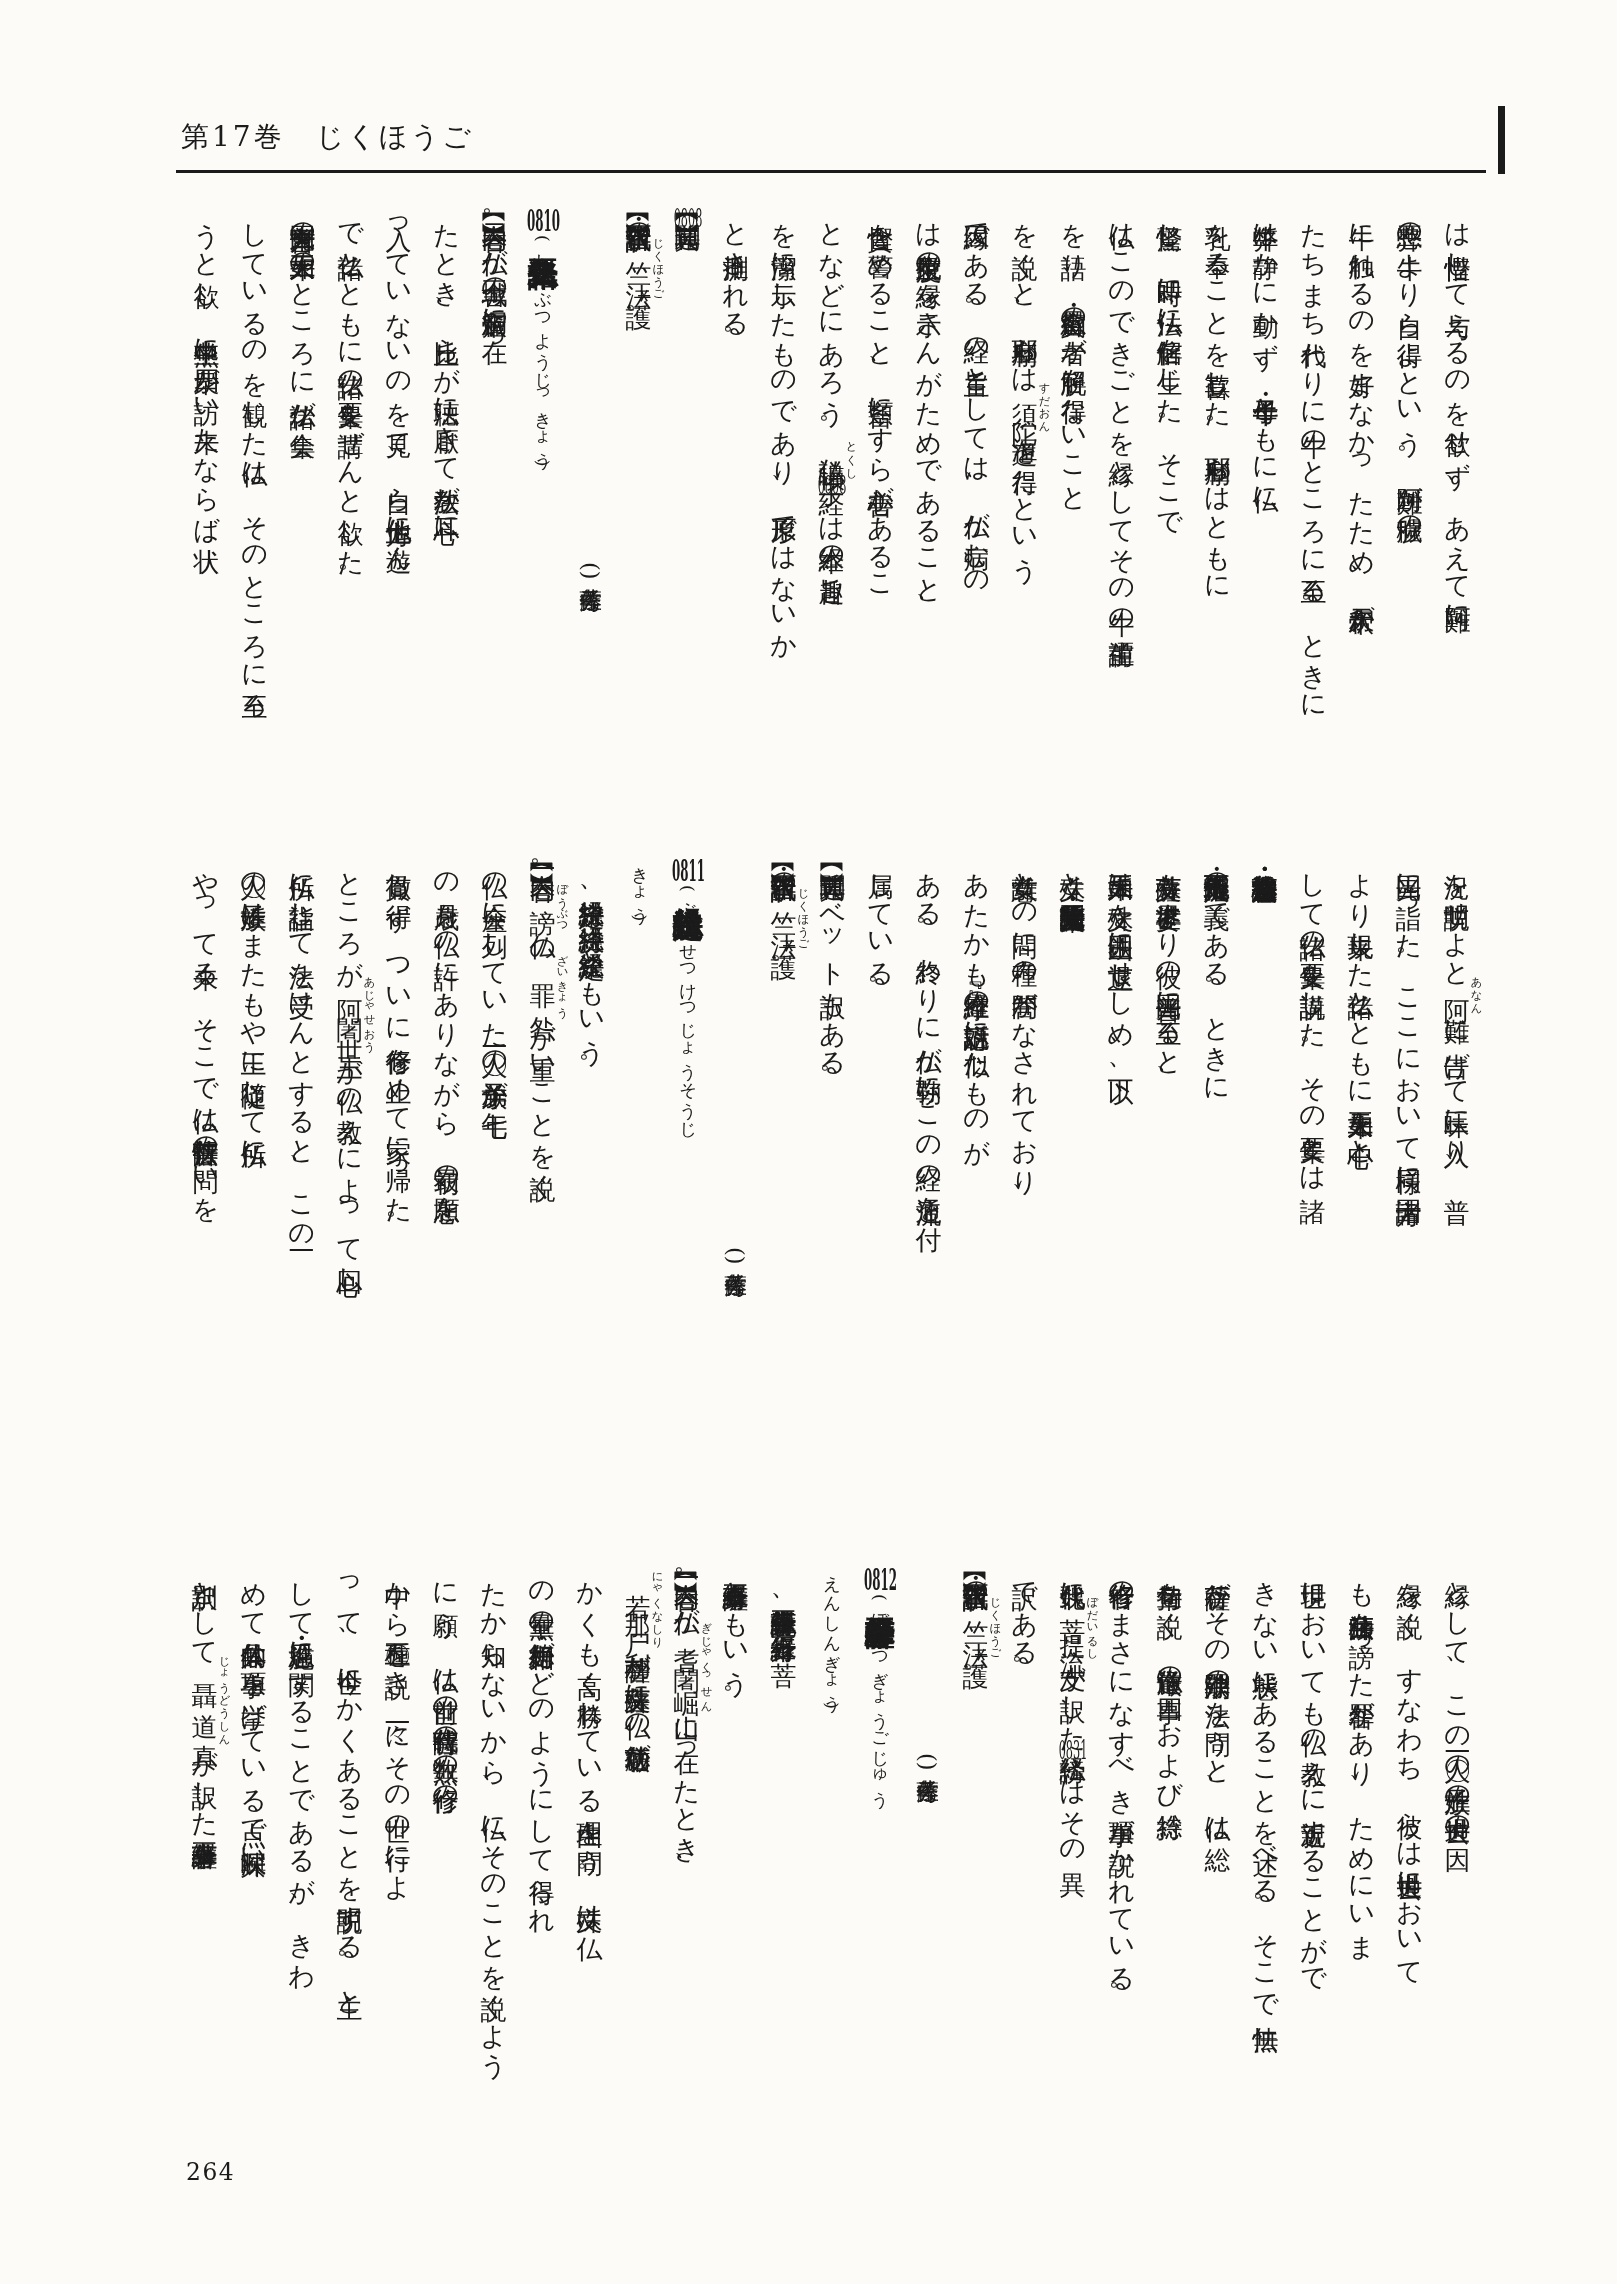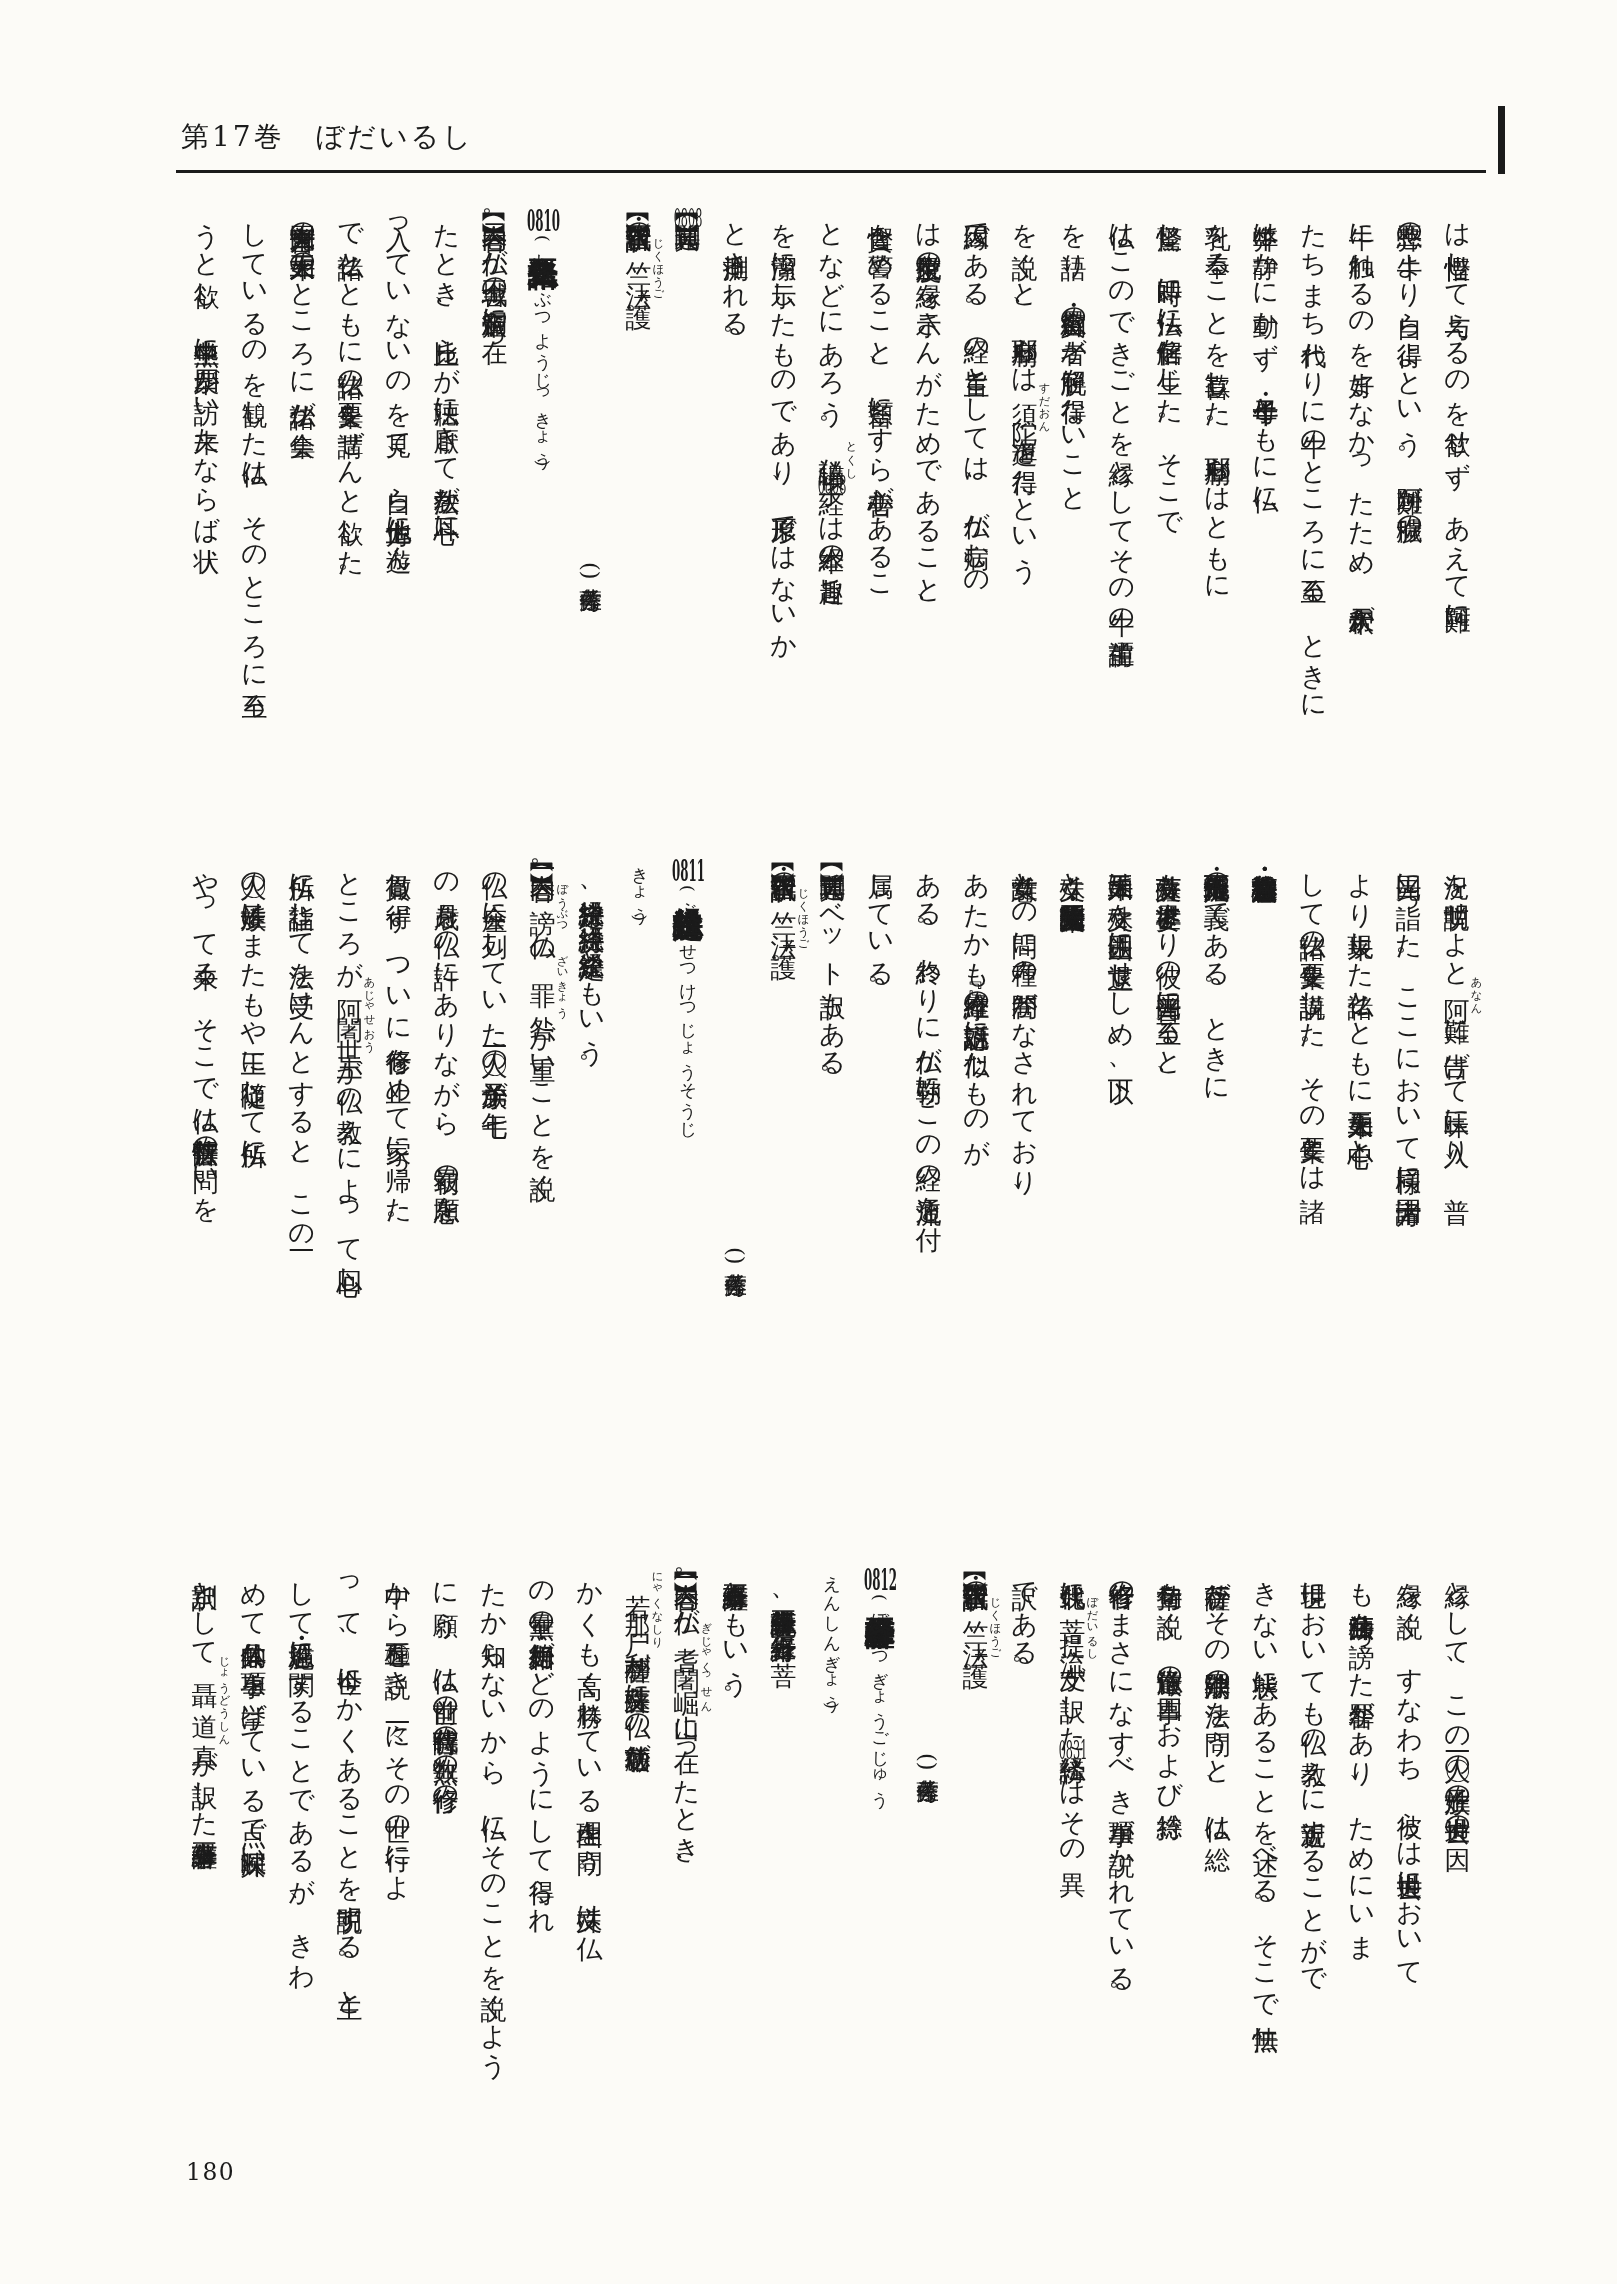--- a/index.html
+++ b/index.html
@@ -45,21 +45,21 @@
   .page-number{
     position:absolute;left:186px;top:2158px;
     font-size:23.4px;letter-spacing:1.5px;
   }
 </style>
 </head>
 <body>
 
 <div class="page">
 
-  <div class="header-title">第17巻　ぼだいるし</div>
+  <div class="header-title">第17巻　じくほうご</div>
 
   <div class="header-rule"></div>
 
   <div class="edge-mark"></div>
 
   <div class="band" id="band-1">
       <p class="col"><span>は慳惜して与えるのを欲せず、あえて阿難に</span></p>
       <p class="col"><span>弊悪の牛より自ら得よという。阿難が腥穢の</span></p>
       <p class="col"><span>牛に触れるのを好まなかったため、帝釈天が</span></p>
       <p class="col"><span>たちまち代わりに牛のところに至る。ときに</span></p>
@@ -139,16 +139,16 @@
       <p class="col"><span>の無量の相好・徳力がどのようにして得られ</span></p>
       <p class="col"><span>たか知らないから、仏にそのことを説くよう</span></p>
       <p class="col"><span>に願う。仏は前世の菩薩時代の無数の修行の</span></p>
       <p class="col"><span>中から五〇種を説き、一々にその世の行によ</span></p>
       <p class="col"><span>って、今世にかくあることを説明する。主と</span></p>
       <p class="col"><span>して施・忍・進に関することであるが、きわ</span></p>
       <p class="col"><span>めて具体的な事項を挙げている点で興味深い。</span></p>
       <p class="col"><span>別訳として</span><ruby>聶道真<rt>じょうどうしん</rt></ruby><span>が訳した菩薩縁身五十事</span></p>
     </div>
 
-  <div class="page-number">180</div>
+  <div class="page-number">264</div>
 
 </div>
 
 
 </body></html>

